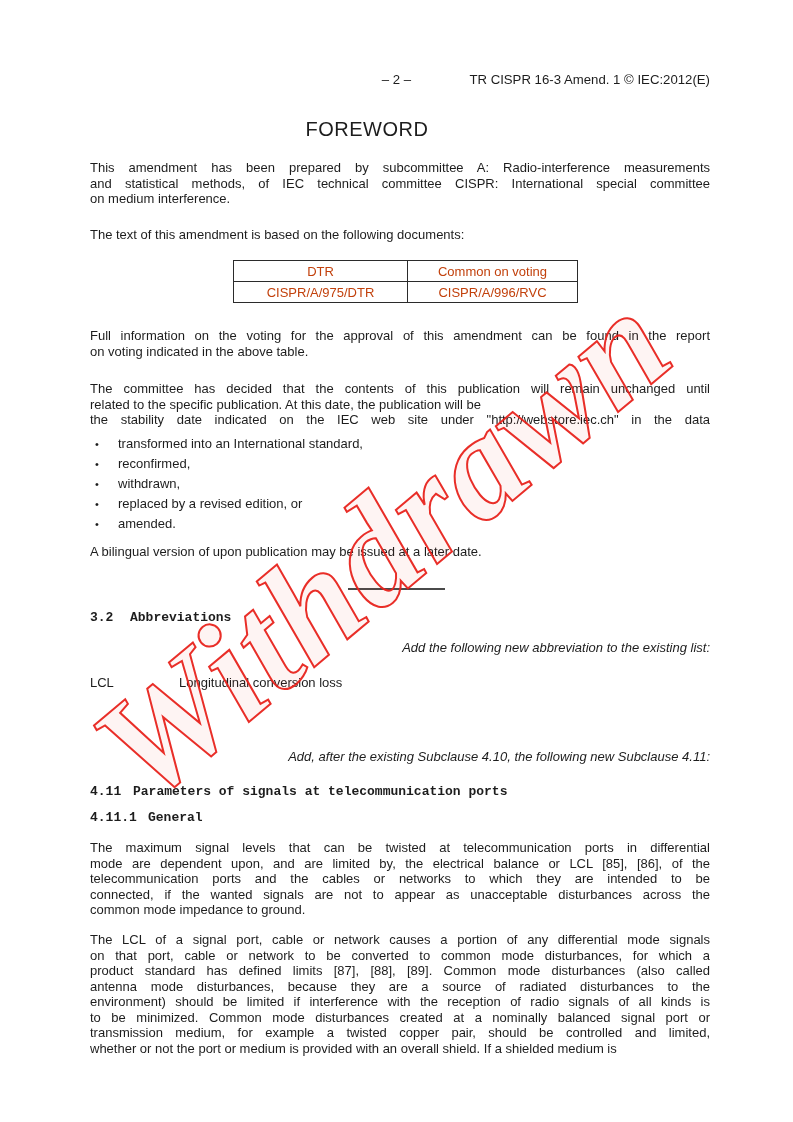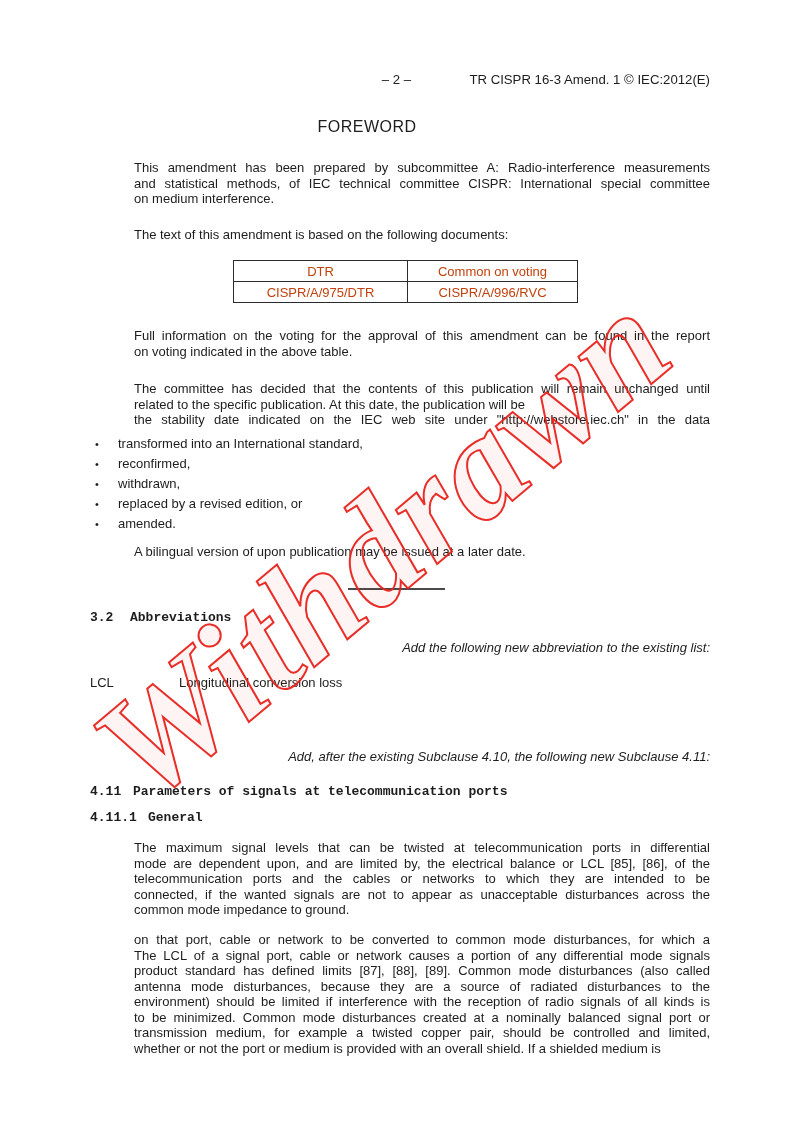--- a/index.html
+++ b/index.html
@@ -12,24 +12,24 @@
     color: #1d1d1d;
     overflow: hidden;
   }
   .abs { position: absolute; }
   
   .hdr { top: 72px; left: 0; width: 793px; font-size: 13.2px; line-height: 15px; }
   .hdr-page { position: absolute; left: 0; width: 793px; text-align: center; }
   .hdr-ref  { position: absolute; right: 83px; text-align: right; }
   
   .doc-title { top: 118px; left: 0; width: 734px; text-align: center;
-               font-size: 16px; letter-spacing: 0.5px; }
+               font-size: 20px; letter-spacing: 0.5px; }
   
   .txt { left: 90px; width: 620px; font-size: 13px; }
-  .jl { text-align: justify; text-align-last: justify; line-height: 15.5px; margin-left: 44px; }
+  .jl { text-align: justify; text-align-last: justify; line-height: 15.5px; }
   .jl-last { text-align-last: left; }
   .it { font-style: italic; text-align: right; }
   
   .vtable { top: 260px; left: 233px; border-collapse: collapse; }
   .vtable td {
     border: 1px solid #2b2b2b; text-align: center; vertical-align: middle;
     font-size: 13px; height: 20px; padding: 0 4px; color: #c2410c;
   }
   .vtable .c1 { width: 165px; }
   .vtable .c2 { width: 161px; }
@@ -156,22 +156,22 @@
   </div>
 
   <div class="abs txt" style="top:840px">
       <div class="jl">The maximum signal levels that can be twisted at telecommunication ports in differential</div>
       <div class="jl">mode are dependent upon, and are limited by, the electrical balance or LCL [85], [86], of the</div>
       <div class="jl">telecommunication ports and the cables or networks to which they are intended to be</div>
       <div class="jl">connected, if the wanted signals are not to appear as unacceptable disturbances across the</div>
       <div class="jl jl-last">common mode impedance to ground.</div>
     </div>
   <div class="abs txt" style="top:932px">
+      <div class="jl">The LCL of a signal port, cable or network causes a portion of any differential mode signals</div>
       <div class="jl">on that port, cable or network to be converted to common mode disturbances, for which a</div>
-      <div class="jl">The LCL of a signal port, cable or network causes a portion of any differential mode signals</div>
       <div class="jl">product standard has defined limits [87], [88], [89]. Common mode disturbances (also called</div>
       <div class="jl">antenna mode disturbances, because they are a source of radiated disturbances to the</div>
       <div class="jl">environment) should be limited if interference with the reception of radio signals of all kinds is</div>
       <div class="jl">to be minimized. Common mode disturbances created at a nominally balanced signal port or</div>
       <div class="jl">transmission medium, for example a twisted copper pair, should be controlled and limited,</div>
       <div class="jl jl-last">whether or not the port or medium is provided with an overall shield. If a shielded medium is</div>
     </div>
 
   <div class="abs watermark">Withdrawn</div>
 

